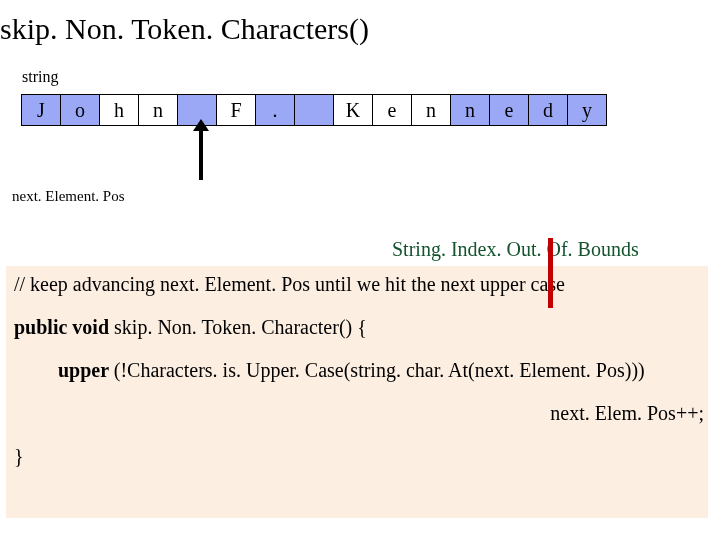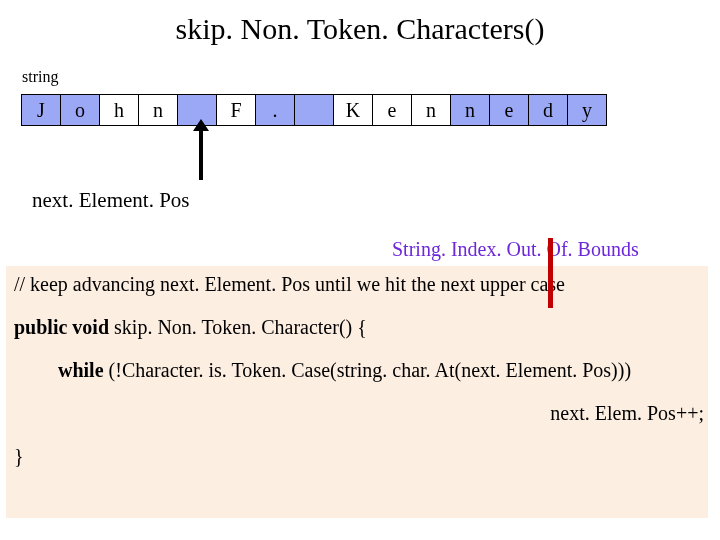--- a/index.html
+++ b/index.html
@@ -6,21 +6,21 @@
   body {
     width: 720px;
     height: 540px;
     background: #fff;
     font-family: "Times New Roman", Times, serif;
     color: #000;
     position: relative;
     overflow: hidden;
   }
   .title {
-    text-align: center;
+    text-align: left;
     font-size: 30px;
     padding-top: 12px;
     font-weight: normal;
   }
   .string-label {
     position: absolute;
     left: 22px;
     top: 68px;
     font-size: 16px;
   }
@@ -52,30 +52,30 @@
   .arrow-up::before {
     content: '';
     position: absolute;
     top: -9px; left: -6px;
     border-left: 8px solid transparent;
     border-right: 8px solid transparent;
     border-bottom: 12px solid #000;
   }
   .nep-label {
     position: absolute;
-    left: 32px;
+    left: 12px;
     top: 188px;
-    font-size: 21px;
+    font-size: 15px;
   }
   .exception {
     position: absolute;
     left: 392px;
     top: 238px;
     font-size: 20px;
-    color: #6d28d9;
+    color: #14532d;
   }
   .codebox {
     position: absolute;
     left: 6px;
     top: 266px;
     width: 702px;
     height: 252px;
     background: #fdeee2;
     padding: 8px 4px 0 8px;
   }
@@ -129,17 +129,17 @@
 
 <div class="exception">String. Index. Out. Of. Bounds</div>
 <div class="red-bar"></div>
 
 <div class="codebox">
   <div class="codeline">// keep advancing next. Element. Pos until we hit the next upper case</div>
   <div class="codeline">
     <span class="kw">public void </span><span>skip. Non. Token. Character() {</span>
   </div>
   <div class="codeline indent1">
-    <span class="kw">while </span><span>(!Character. is. Token. Case(string. char. At(next. Element. Pos)))</span>
+    <span class="kw">upper </span><span>(!Characters. is. Upper. Case(string. char. At(next. Element. Pos)))</span>
   </div>
   <div class="codeline indent2">next. Elem. Pos++;</div>
   <div class="codeline">}</div>
 </div>
 
 </body></html>

